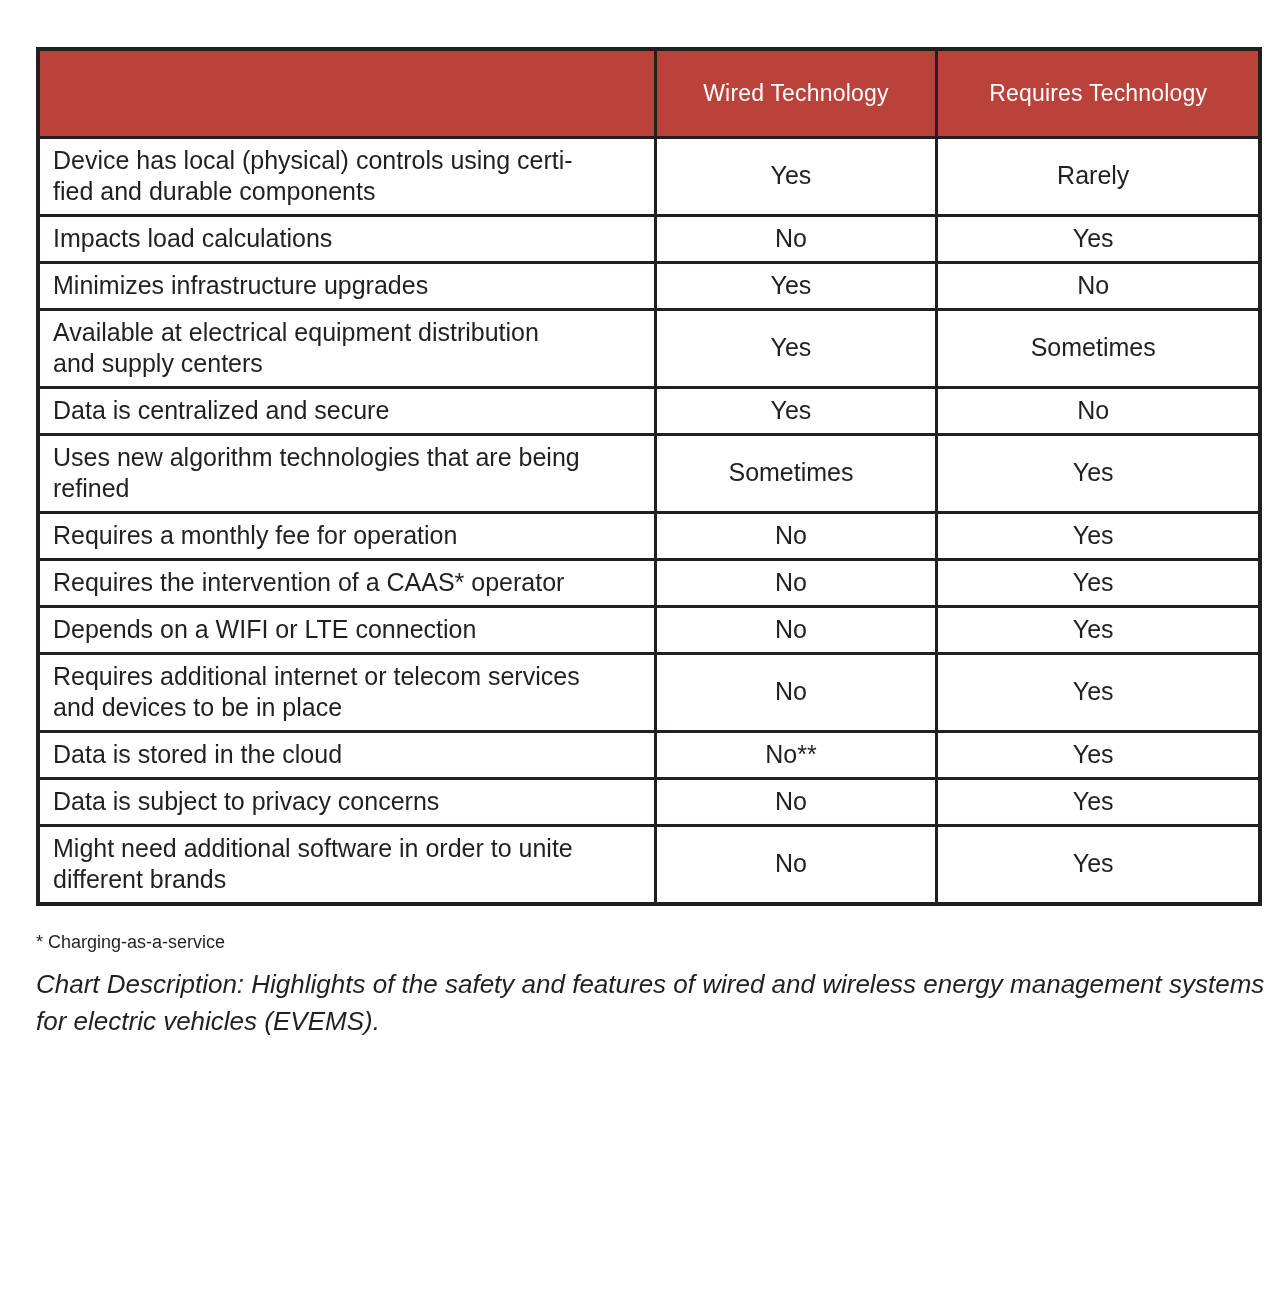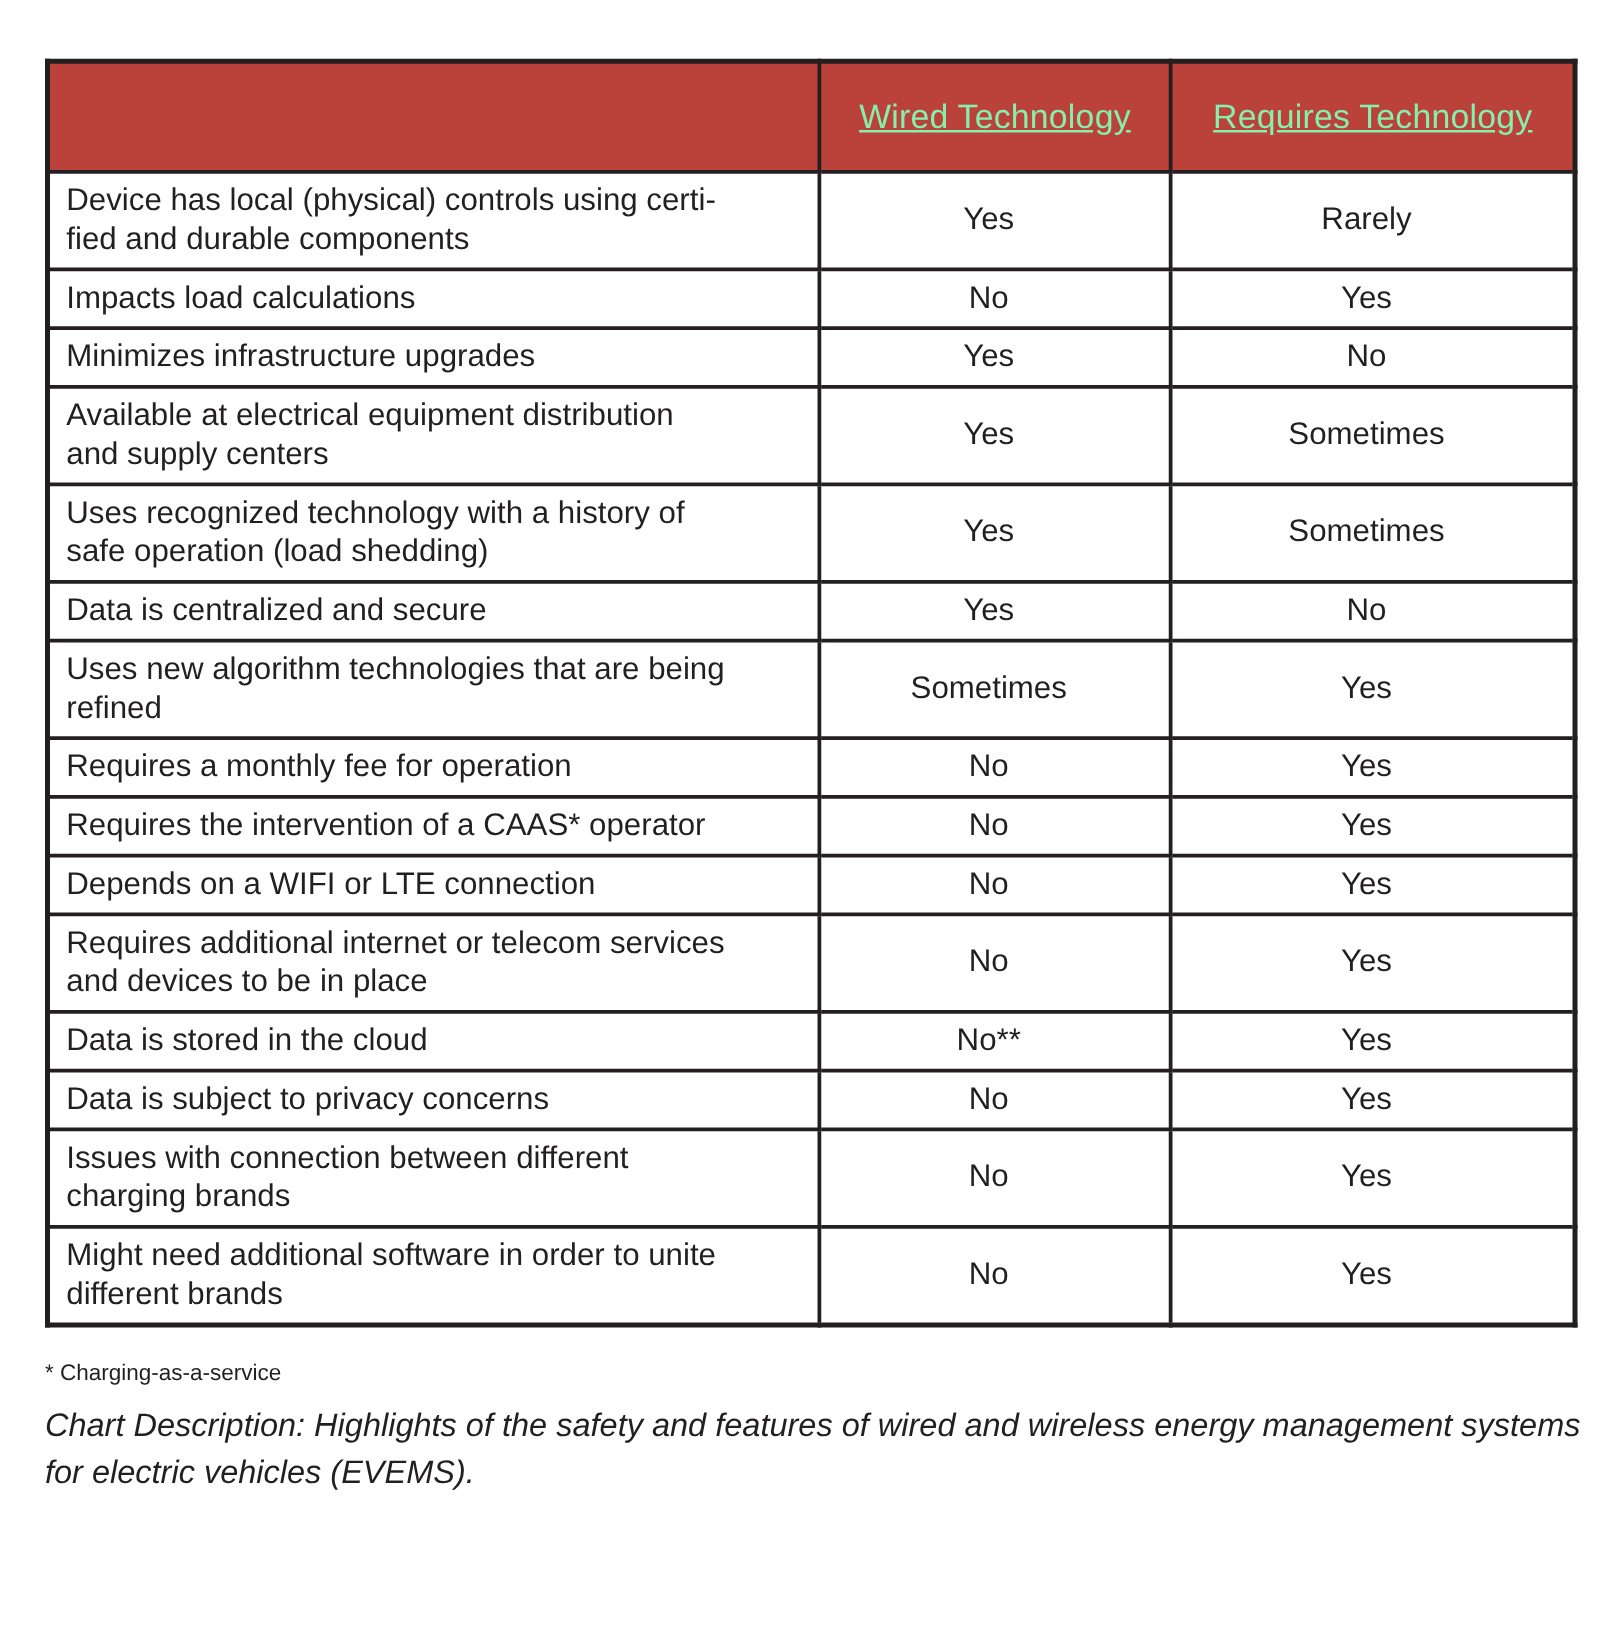--- a/index.html
+++ b/index.html
@@ -24,28 +24,27 @@
   }
   table.cmp col.c-feature  { width: 615px; }
   table.cmp col.c-wired    { width: 281px; }
   table.cmp col.c-wireless { width: 322px; }
   table.cmp th, table.cmp td {
     border: 3px solid #231f20;
     box-sizing: border-box;
   }
   table.cmp th {
     background: #ba423b;
-    color: #86efac;
+    color: #ffffff;
     font-weight: 400;
-    font-size: 27px;
+    font-size: 23px;
     height: 88px;
     text-align: center;
     vertical-align: middle;
     letter-spacing: 0.2px;
-    text-decoration: underline;
   }
   td.feature {
     text-align: left;
     vertical-align: middle;
     padding: 6px 8px 7px 13px;
     font-size: 25px;
     line-height: 31px;
     white-space: pre-line;
   }
   td.val {
@@ -105,26 +104,20 @@
         <td class="val">Yes</td>
         <td class="val">No</td>
       </tr>
       <tr>
         <td class="feature">Available at electrical equipment distribution
 and supply centers</td>
         <td class="val">Yes</td>
         <td class="val">Sometimes</td>
       </tr>
       <tr>
-        <td class="feature">Uses recognized technology with a history of
-safe operation (load shedding)</td>
-        <td class="val">Yes</td>
-        <td class="val">Sometimes</td>
-      </tr>
-      <tr>
         <td class="feature">Data is centralized and secure</td>
         <td class="val">Yes</td>
         <td class="val">No</td>
       </tr>
       <tr>
         <td class="feature">Uses new algorithm technologies that are being
 refined</td>
         <td class="val">Sometimes</td>
         <td class="val">Yes</td>
       </tr>
@@ -153,26 +146,20 @@
         <td class="feature">Data is stored in the cloud</td>
         <td class="val">No**</td>
         <td class="val">Yes</td>
       </tr>
       <tr>
         <td class="feature">Data is subject to privacy concerns</td>
         <td class="val">No</td>
         <td class="val">Yes</td>
       </tr>
       <tr>
-        <td class="feature">Issues with connection between different
-charging brands</td>
-        <td class="val">No</td>
-        <td class="val">Yes</td>
-      </tr>
-      <tr>
         <td class="feature">Might need additional software in order to unite
 different brands</td>
         <td class="val">No</td>
         <td class="val">Yes</td>
       </tr>
     </tbody>
   </table>
 
   <div class="footnotes">
     <div class="footnote">* Charging-as-a-service</div>

